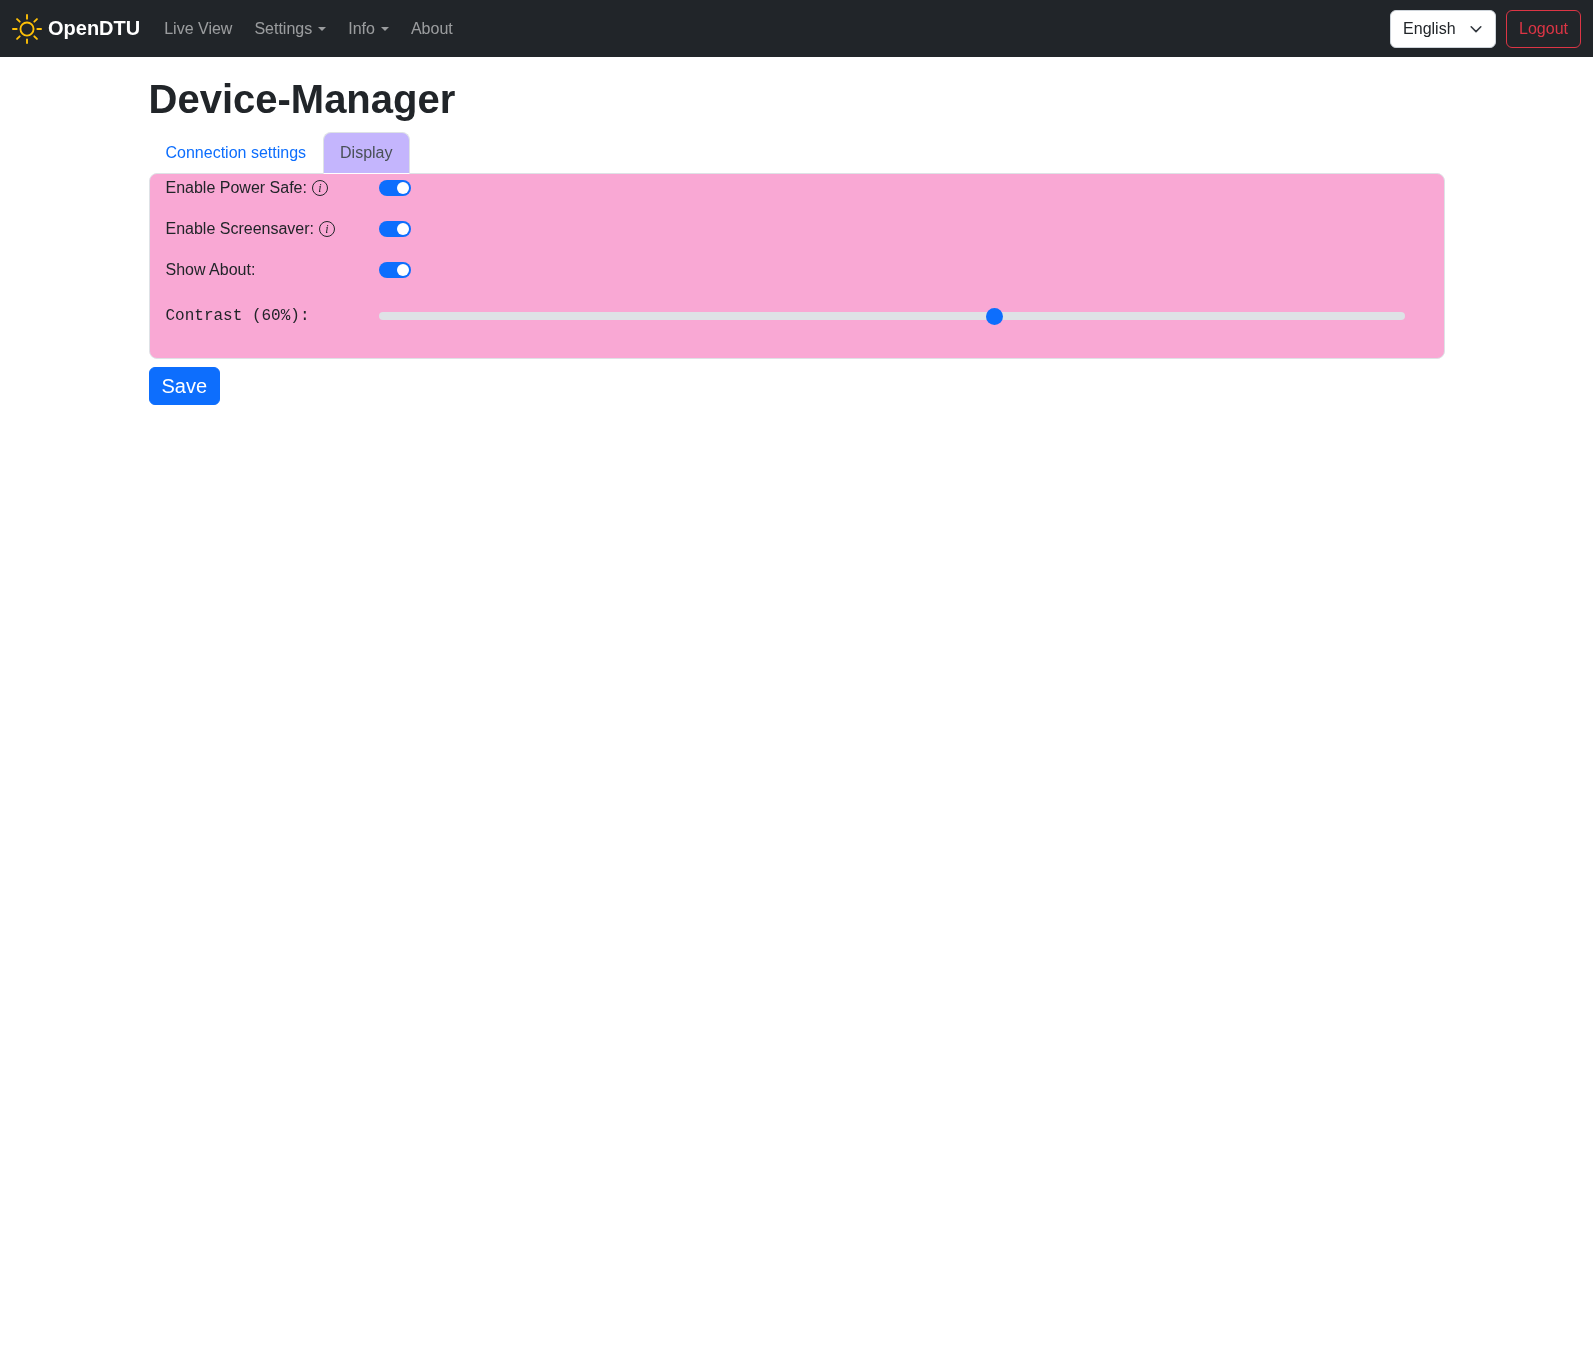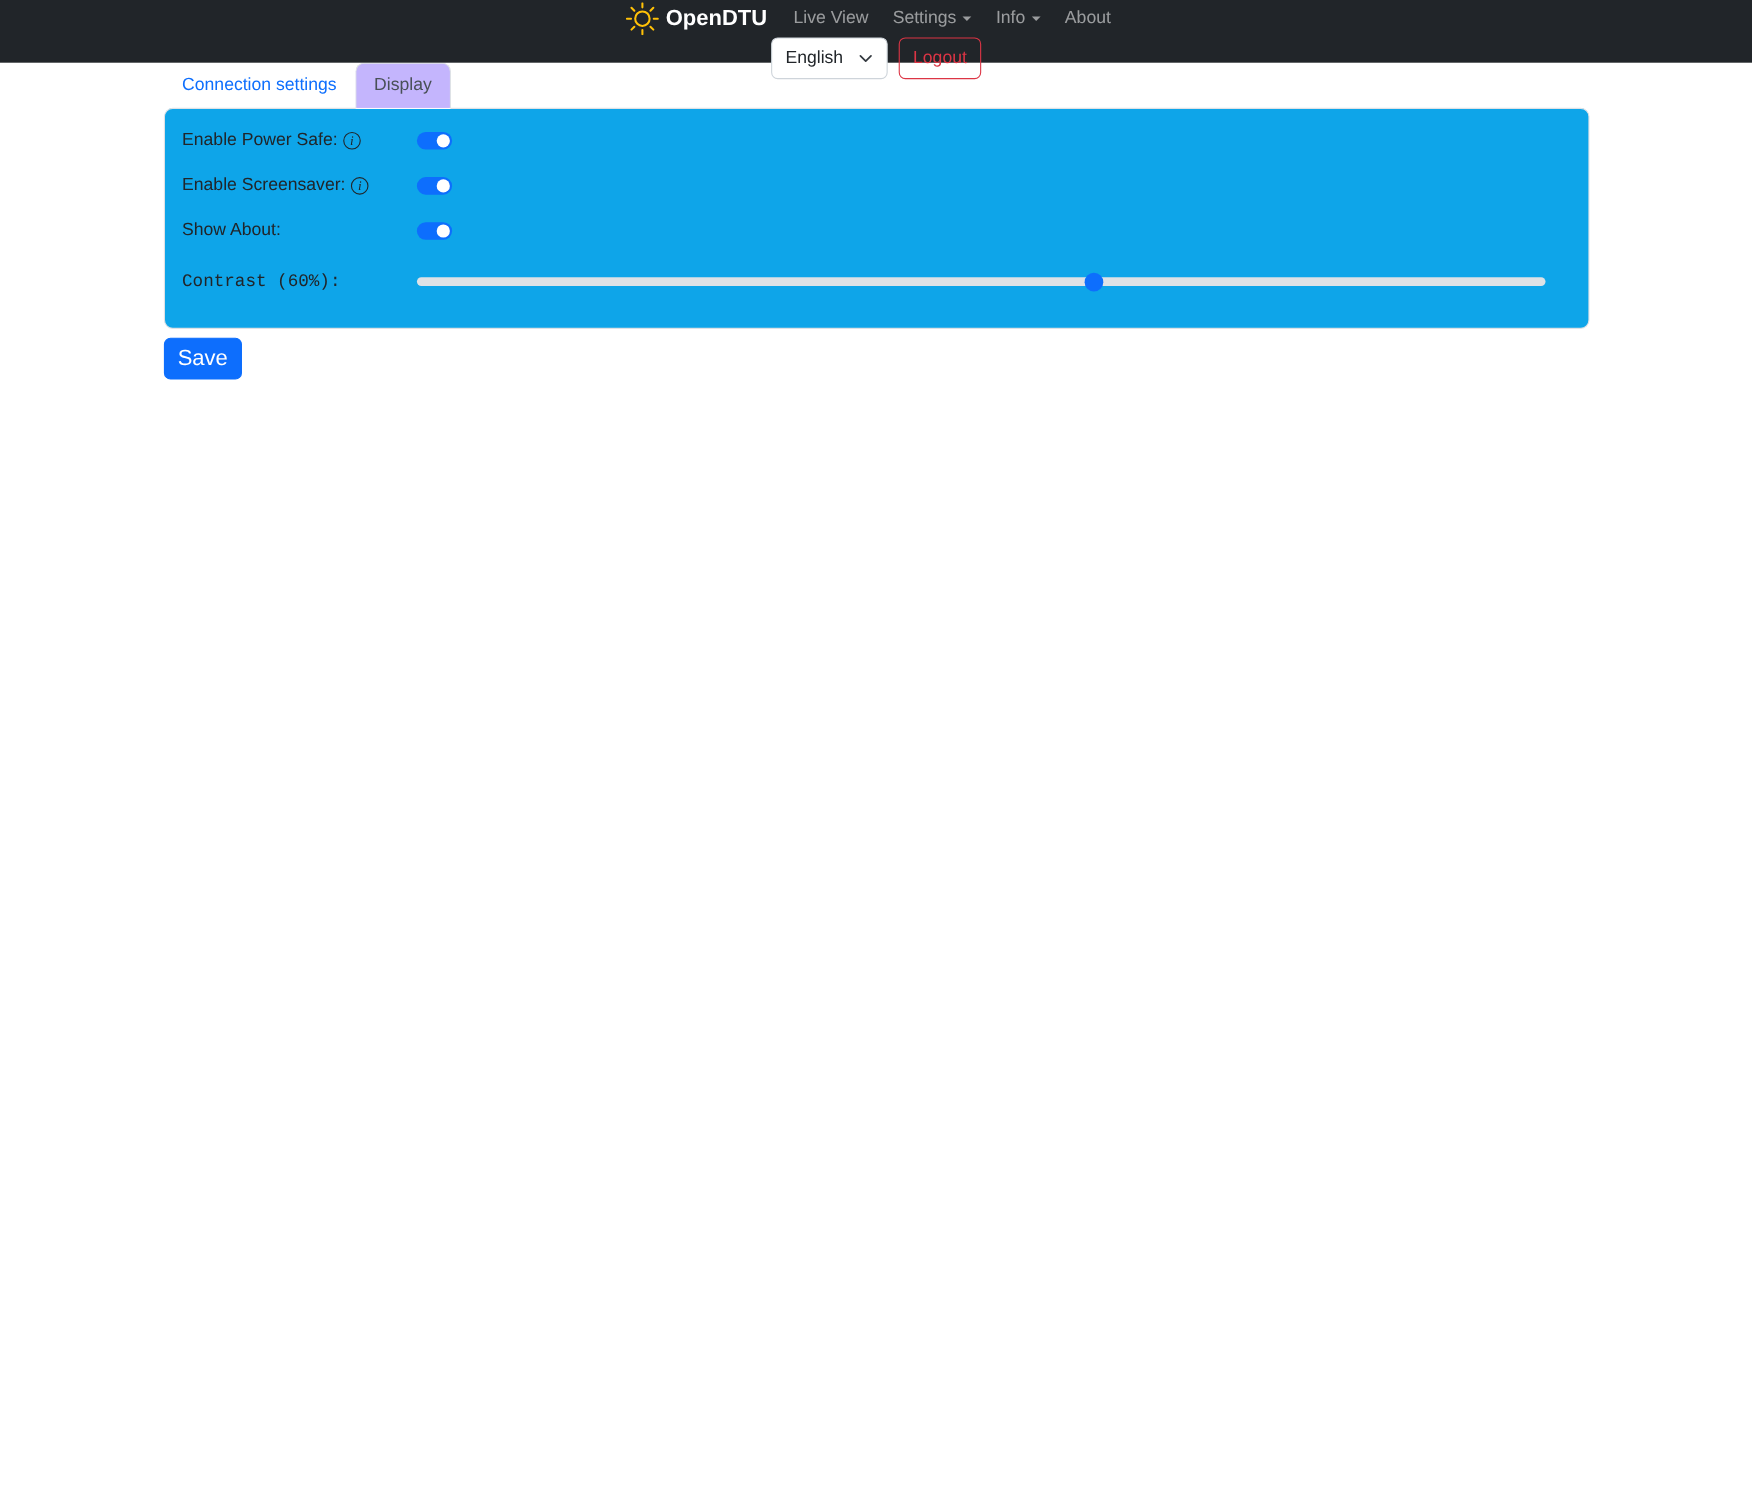--- a/index.html
+++ b/index.html
@@ -23,21 +23,20 @@
   }
 
   
   .navbar{
     background:var(--navbar-bg);
     height:57px;
     display:flex;
     align-items:center;
     justify-content:space-between;
     padding:0 12px;
-    flex-direction:column;
   }
   .nav-left{display:flex;align-items:center;}
   .brand{
     display:flex;align-items:center;gap:6px;
     color:#fff;font-size:20px;font-weight:700;
     text-decoration:none;margin-right:16px;cursor:pointer;
   }
   .nav-items{
     display:flex;list-style:none;margin:0;padding:0;align-items:center;
   }
@@ -116,22 +115,22 @@
     color:var(--tab-active-text);
     background:#c4b5fd;
     border-color:var(--border) var(--border) #fff var(--border);
     cursor:default;
   }
 
   
   .card{
     border:1px solid var(--border);
     border-radius:8px;
-    background:#0ea5e9;
-    padding:17px 16px 16px 16px;
+    background:#f9a8d4;
+    padding:2px 16px 16px 16px;
     position:relative;
     z-index:1;
   }
   .form-row{
     display:flex;
     align-items:center;
     margin-bottom:17px;
   }
   .form-row:last-child{margin-bottom:9px;}
   .form-label{
@@ -260,20 +259,21 @@
         <svg width="14" height="14" viewBox="0 0 16 16" xmlns="http://www.w3.org/2000/svg">
           <path d="M2.5 5.5 8 11l5.5-5.5" stroke="#343a40" stroke-width="1.8" fill="none" stroke-linecap="round" stroke-linejoin="round"></path>
         </svg>
       </span>
     </div>
     <button class="logout-btn">Logout</button>
   </div>
 </nav>
 
 <main class="container">
+  <h1 class="page-title">Device-Manager</h1>
 
   <div class="tab-bar" id="tab-bar">
   <div class="tab">Connection settings</div>
 
   <div class="tab tab-active">Display</div>
 </div>
 
   <div class="card">
     <div id="form-rows">
   <div class="form-row">

